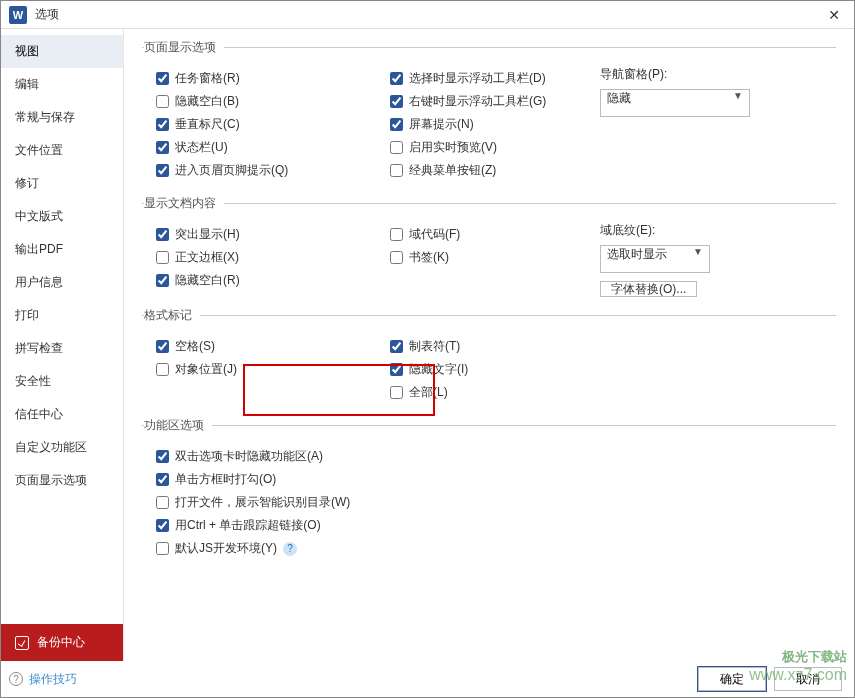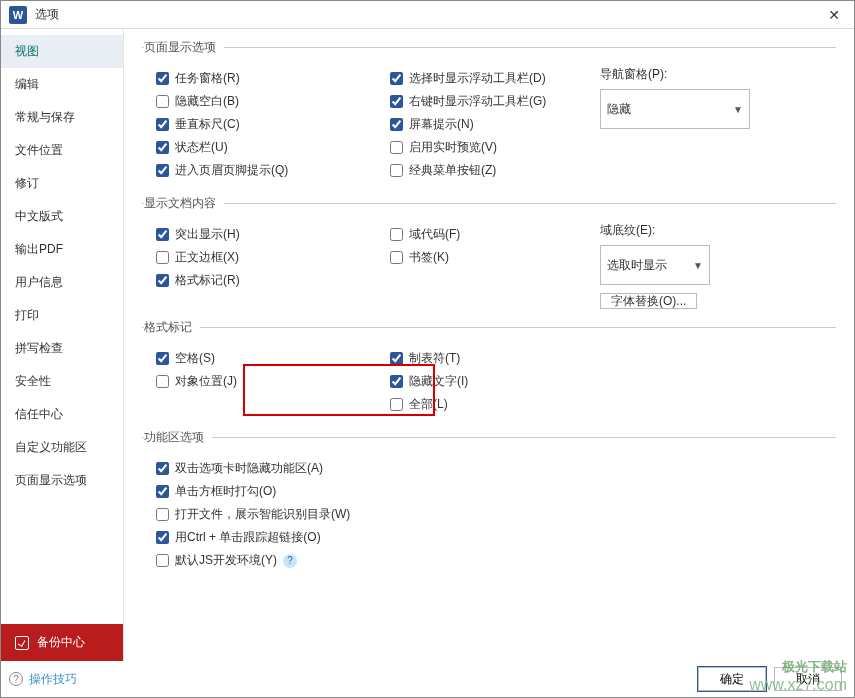--- a/index.html
+++ b/index.html
@@ -5,43 +5,43 @@
 * { box-sizing: border-box; margin: 0; padding: 0; }
 body { font-family: "Microsoft YaHei", "Segoe UI", sans-serif; font-size: 12px; color: #333; background: #fff; }
 .window { width: 855px; height: 698px; border: 1px solid #888; display: flex; flex-direction: column; }
 .titlebar { height: 28px; display: flex; align-items: center; padding: 0 8px; border-bottom: 1px solid #ddd; }
 .titlebar .app-icon { width: 18px; height: 18px; background: #2b579a; color:#fff; display:flex; align-items:center; justify-content:center; font-weight:bold; font-size:11px; border-radius:2px; margin-right:8px; }
 .titlebar .title { flex:1; font-size:12px; }
 .titlebar .close { width:24px; height:24px; display:flex; align-items:center; justify-content:center; font-size:14px; cursor:pointer; }
 .main { flex:1; display:flex; overflow:hidden; }
 .sidebar { width:123px; border-right:1px solid #e5e5e5; display:flex; flex-direction:column; padding-top:6px; }
 .sidebar-item { padding:8px 14px; font-size:12px; cursor:pointer; color:#333; }
-.sidebar-item.active { background:#e9eef5; color:#0f766e; }
+.sidebar-item.active { background:#e9eef5; color:#000000; }
 .backup { margin-top:auto; background:#b91c1c; color:#fff; padding:10px 14px; display:flex; align-items:center; }
 .backup .backup-icon { width:14px; height:14px; border:1.5px solid #fff; border-radius:2px; margin-right:8px; position:relative; }
 .backup .backup-icon::after { content:""; position:absolute; left:3px; top:2px; width:4px; height:6px; border:1.5px solid #fff; border-top:none; border-left:none; transform:rotate(30deg); }
 .content { flex:1; padding:10px 18px 4px 18px; overflow:auto; position:relative; }
 fieldset { border:none; border-top:1px solid #ccc; margin-bottom:10px; padding:8px 0 0 0; }
 legend { font-size:12px; color:#555; padding-right:8px; margin-left:2px; }
 .opts-grid { display:grid; grid-template-columns: 230px 220px 180px; column-gap:4px; }
 .checkline { display:flex; align-items:center; margin:6px 0 6px 14px; font-size:12px; }
 .checkline input[type=checkbox] { width:13px; height:13px; margin-right:6px; accent-color:#2b579a; }
 .nav-label { font-size:12px; margin:2px 0 6px 0; display:block; }
-.select-like { display:flex; align-items:center; border:1px solid #bbb; height:40px; width:150px; padding:0 6px; justify-content:space-between; font-size:12px; background:#fff;font-family:Liberation Serif, serif; }
+.select-like { display:flex; align-items:flex-start; border:1px solid #bbb; height:28px; width:150px; padding:0 6px; justify-content:space-between; font-size:12px; background:#fff;font-family:Liberation Serif, serif; }
 .select-like .chev { font-size:10px; color:#555; }
 .btn-like { border:1px solid #bbb; height:16px; padding:0 10px; display:inline-flex; align-items:center; font-size:12px; background:#fff; }
 .highlight-rect { position:absolute; border:2px solid #d40000; left:119px; top:335px; width:192px; height:52px; pointer-events:none; }
 .bottom { border-top:0px solid #ddd; display:flex; align-items:center; padding:6px 12px 6px 8px; }
 .tips-icon { width:14px; height:14px; border:1.5px solid #888; border-radius:50%; display:flex; align-items:center; justify-content:center; color:#888; font-size:10px; margin-right:6px; }
 .tips-text { color:#3b8ed0; font-size:12px; }
 .spacer { flex:1; }
 .dlg-btn { border:1px solid #bbb; height:24px; min-width:68px; margin-left:8px; background:#fff; font-size:12px; }
 .dlg-btn.primary { outline:1px solid #2b579a; }
 .help-icon { width:14px; height:14px; border-radius:50%; background:#cce4f7; color:#2b6fb5; display:inline-flex; align-items:center; justify-content:center; font-size:10px; margin-left:6px; }
-.watermark { position:absolute; right:8px; bottom:4px; text-align:right; font-size:13px; color:#7fb77e; pointer-events:none; line-height:1.2; opacity:0.85; }
+.watermark { position:absolute; right:8px; bottom:14px; text-align:right; font-size:13px; color:#7fb77e; pointer-events:none; line-height:1.2; opacity:0.85; }
 .watermark .line1 { color:#6fa86e; font-weight:bold; }
 .watermark .line2 { color:#7fb77e; font-size:16px; }
 </style>
 </head>
 <body>
 
 <div class="window">
   <div class="titlebar">
     <div class="app-icon">W</div>
     <div class="title">选项</div>
@@ -136,21 +136,21 @@
               <label class="checkline">
                 <input type="checkbox" checked="" style="">
                 <span>突出显示(H)</span>
               </label>
               <label class="checkline">
                 <input type="checkbox" style="">
                 <span>正文边框(X)</span>
               </label>
               <label class="checkline">
                 <input type="checkbox" checked="" style="">
-                <span>格式标记(R)</span>
+                <span>隐藏空白(R)</span>
               </label>
             </div>
           <div id="doc-col2">
               <label class="checkline">
                 <input type="checkbox" style="">
                 <span>域代码(F)</span>
               </label>
               <label class="checkline">
                 <input type="checkbox" style="">
                 <span>书签(K)</span>

